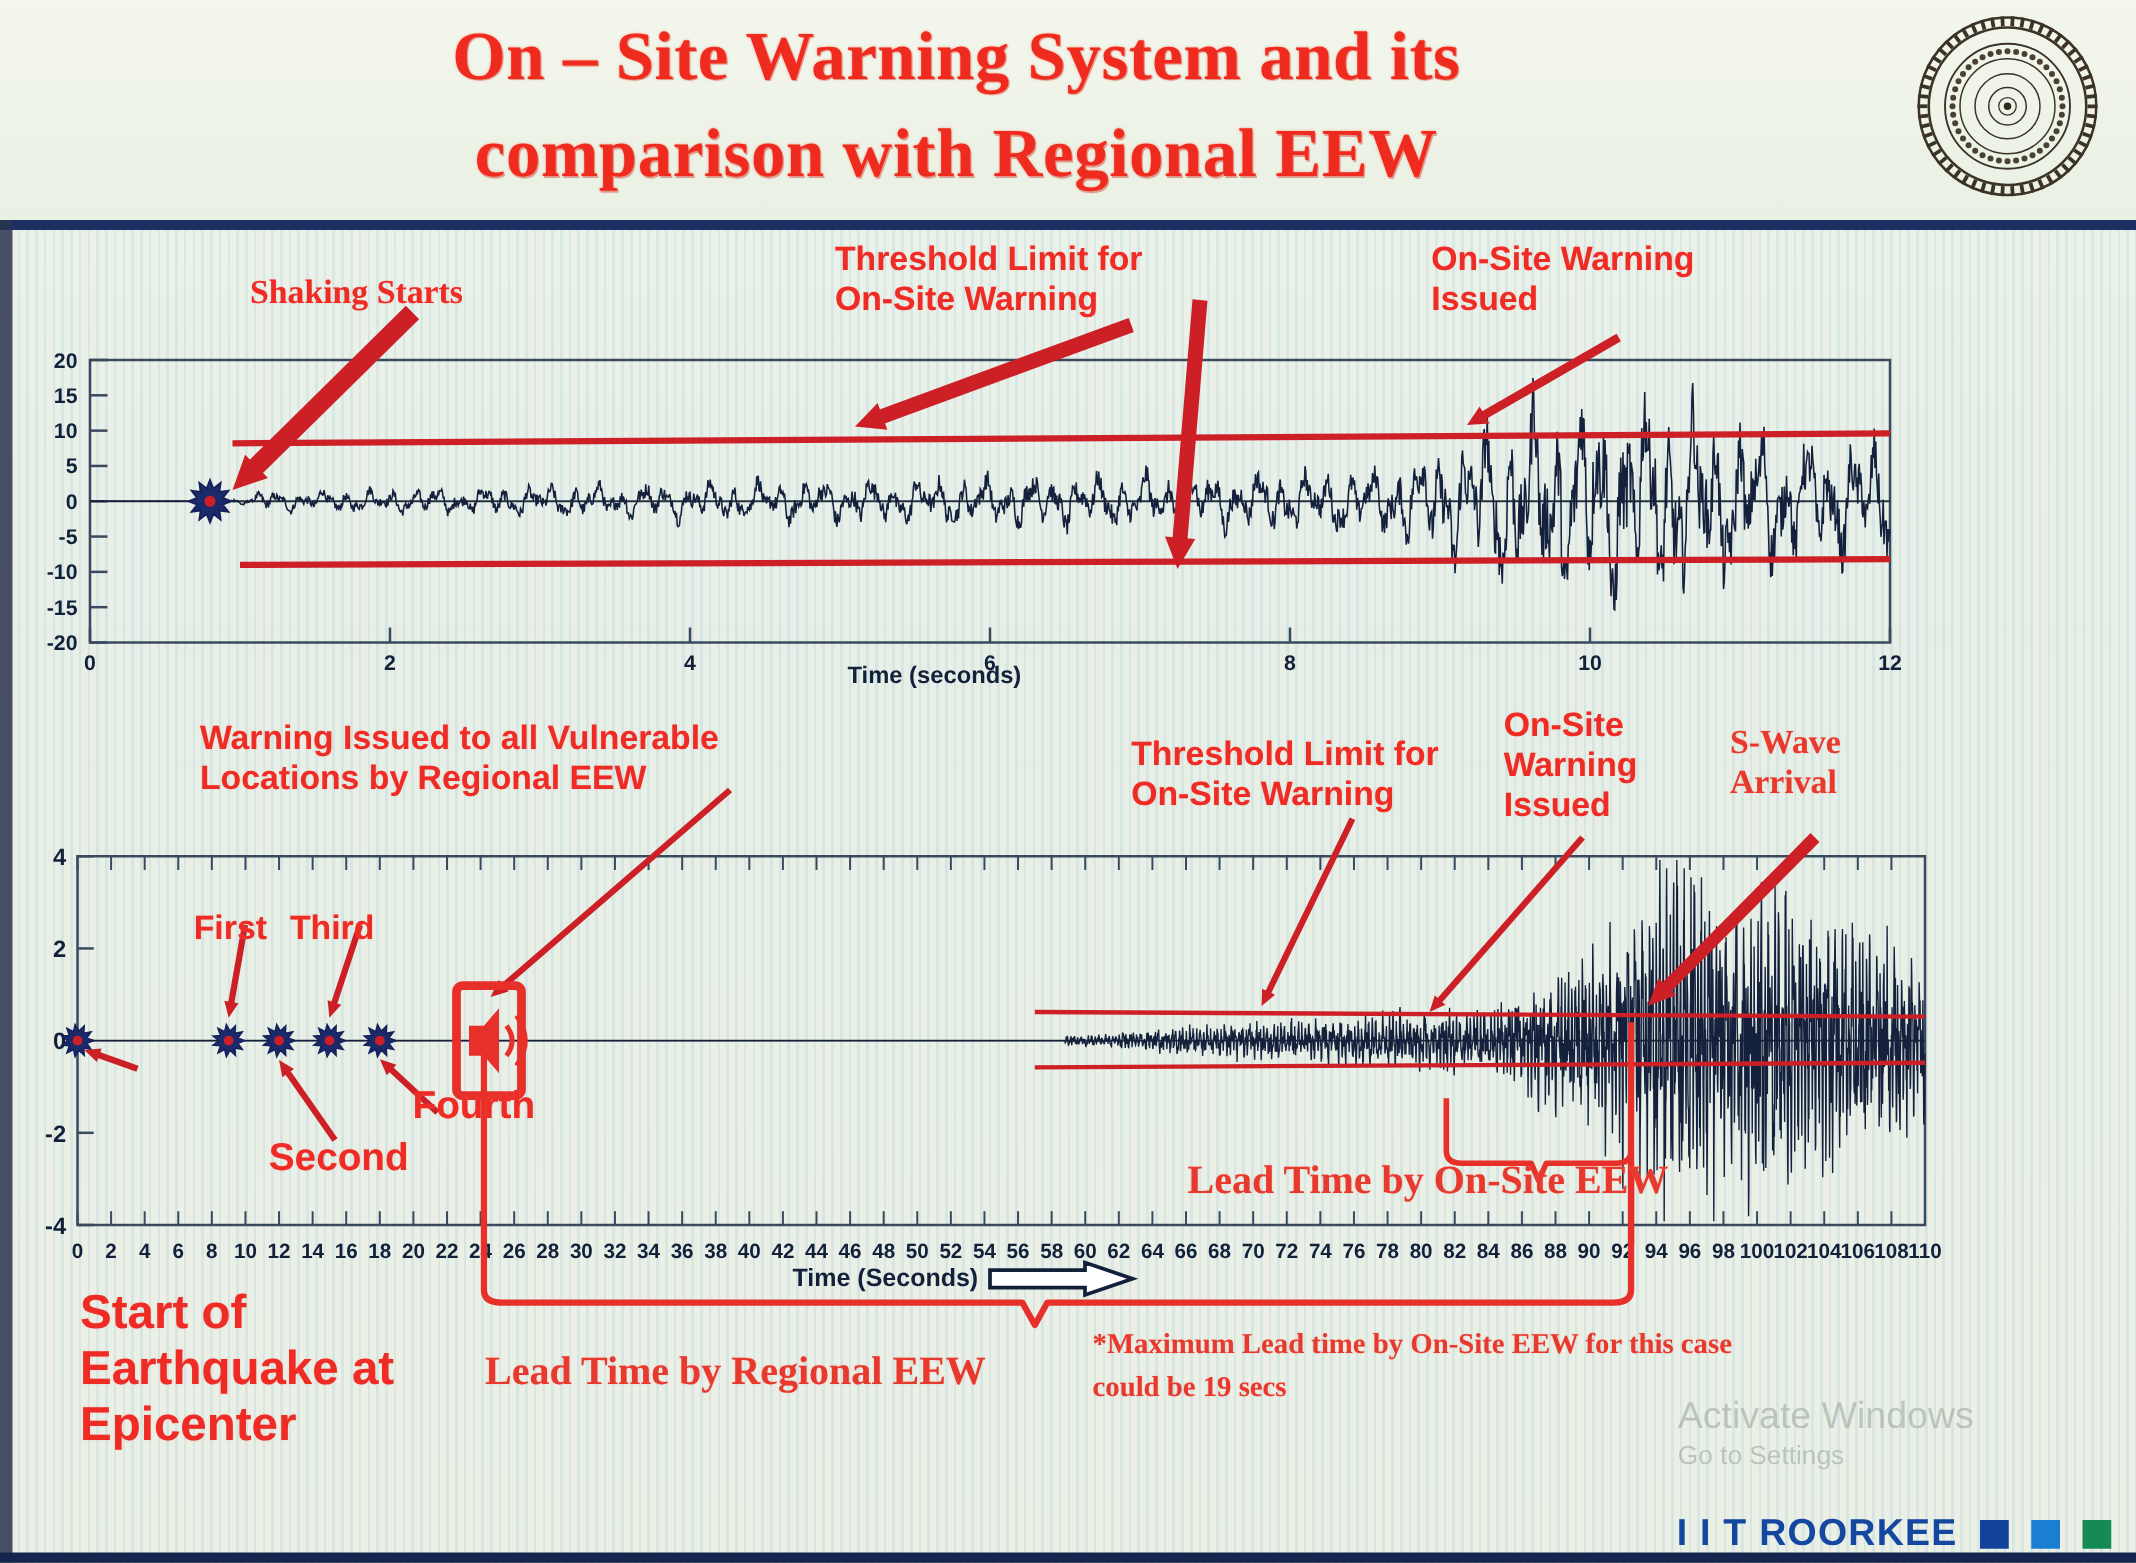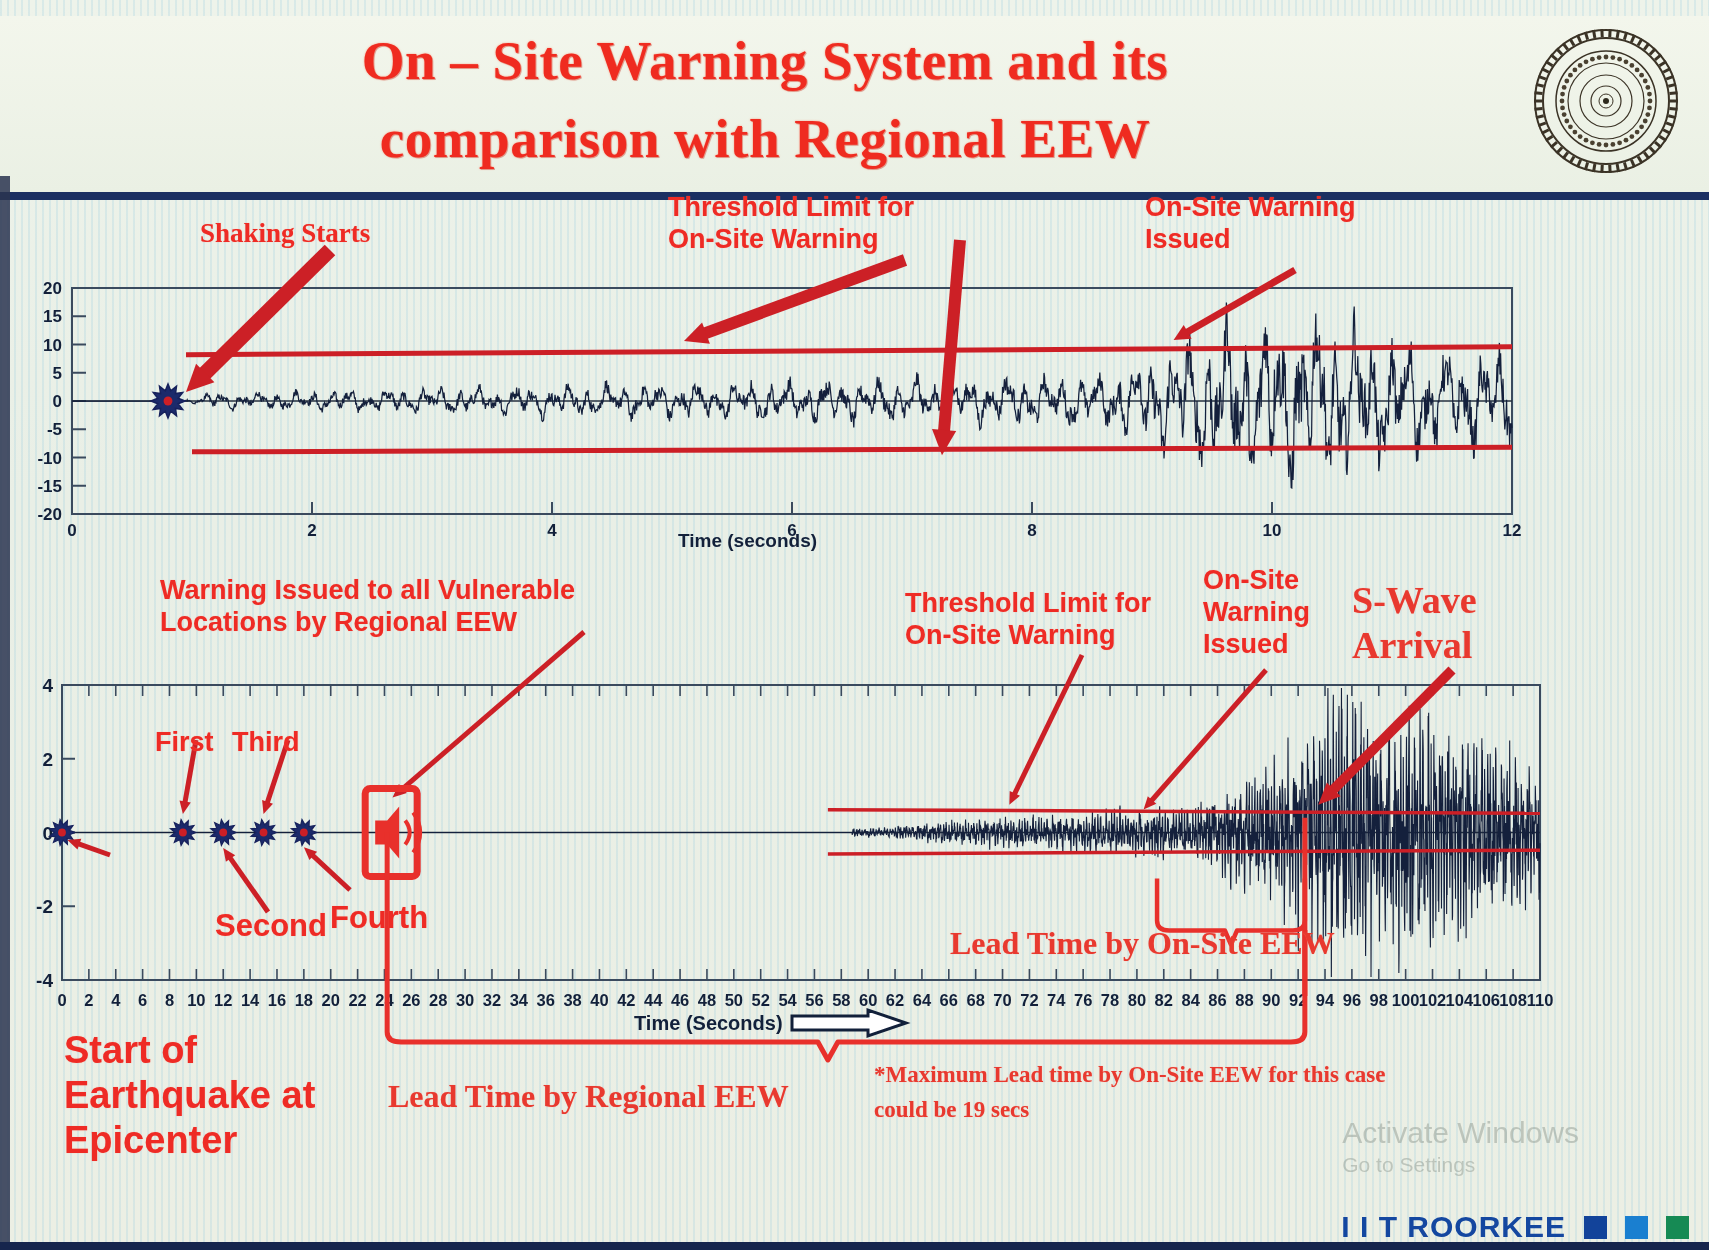--- a/index.html
+++ b/index.html
@@ -10,21 +10,21 @@
     position:relative;
   }
   #slide{
     position:absolute;inset:0;
     background:
       repeating-linear-gradient(90deg, rgba(120,190,220,.18) 0 2px, rgba(255,255,255,0) 2px 7px),
       linear-gradient(180deg,#eef3ea 0%, #e9efe6 40%, #ecefe4 100%);
   }
   
   #header{
-    position:absolute;left:0;top:16px;width:1709px;height:176px;
+    position:absolute;left:0;top:0;width:1709px;height:176px;
     background:linear-gradient(180deg,#f3f6ec 0%,#eaf0e4 100%);
     border-bottom:8px solid #1b2f62;
     overflow:hidden;
   }
   #title{
     position:absolute;left:150px;top:6px;width:1230px;
     text-align:center;
     color:#ef2b20;
     font-family:"Liberation Serif", serif;
     font-weight:bold;font-size:55px;line-height:1.42;
@@ -478,26 +478,26 @@
       </svg>
   </div>
 
   <div class="ann" id="ann-regional" style="left:160px;top:575px;">Warning Issued to all Vulnerable
 Locations by Regional EEW</div>
   <div class="ann" id="ann-thresh-bot" style="left:905px;top:588px;">Threshold Limit for
 On-Site Warning</div>
   <div class="ann" id="ann-issued-bot" style="left:1203px;top:565px;">On-Site
 Warning
 Issued</div>
-  <div class="ann serif" id="ann-swave" style="left:1352px;top:578px;font-size:38px;">S-Wave
+  <div class="ann serif" id="ann-swave" style="left:1352px;top:578px;font-size:27px;padding-left:32px;">S-Wave
 Arrival</div>
 
   <div class="ann" id="ann-first" style="left:155px;top:727px;">First</div>
   <div class="ann" id="ann-third" style="left:232px;top:727px;">Third</div>
-  <div class="ann" id="ann-fourth" style="left:330px;top:900px;font-size:31px;">Fourth</div>
+  <div class="ann" id="ann-fourth" style="left:330px;top:866px;font-size:31px;">Fourth</div>
   <div class="ann" id="ann-second" style="left:215px;top:908px;font-size:31px;">Second</div>
   <div class="ann" id="ann-start" style="left:64px;top:1028px;font-size:38px;">Start of
 Earthquake at
 Epicenter</div>
 
   <div class="ann serif" id="ann-lead-onsite" style="left:950px;top:925px;font-size:32px;">Lead Time by On-Site EEW</div>
   <div class="ann serif" id="ann-lead-regional" style="left:388px;top:1058px;font-size:32px;margin-top:20px;">Lead Time by Regional EEW</div>
   <div class="ann serif" id="ann-footnote" style="left:874px;top:1058px;font-size:23px;line-height:1.5;">*Maximum Lead time by On-Site EEW for this case
 could be 19 secs</div>
 

